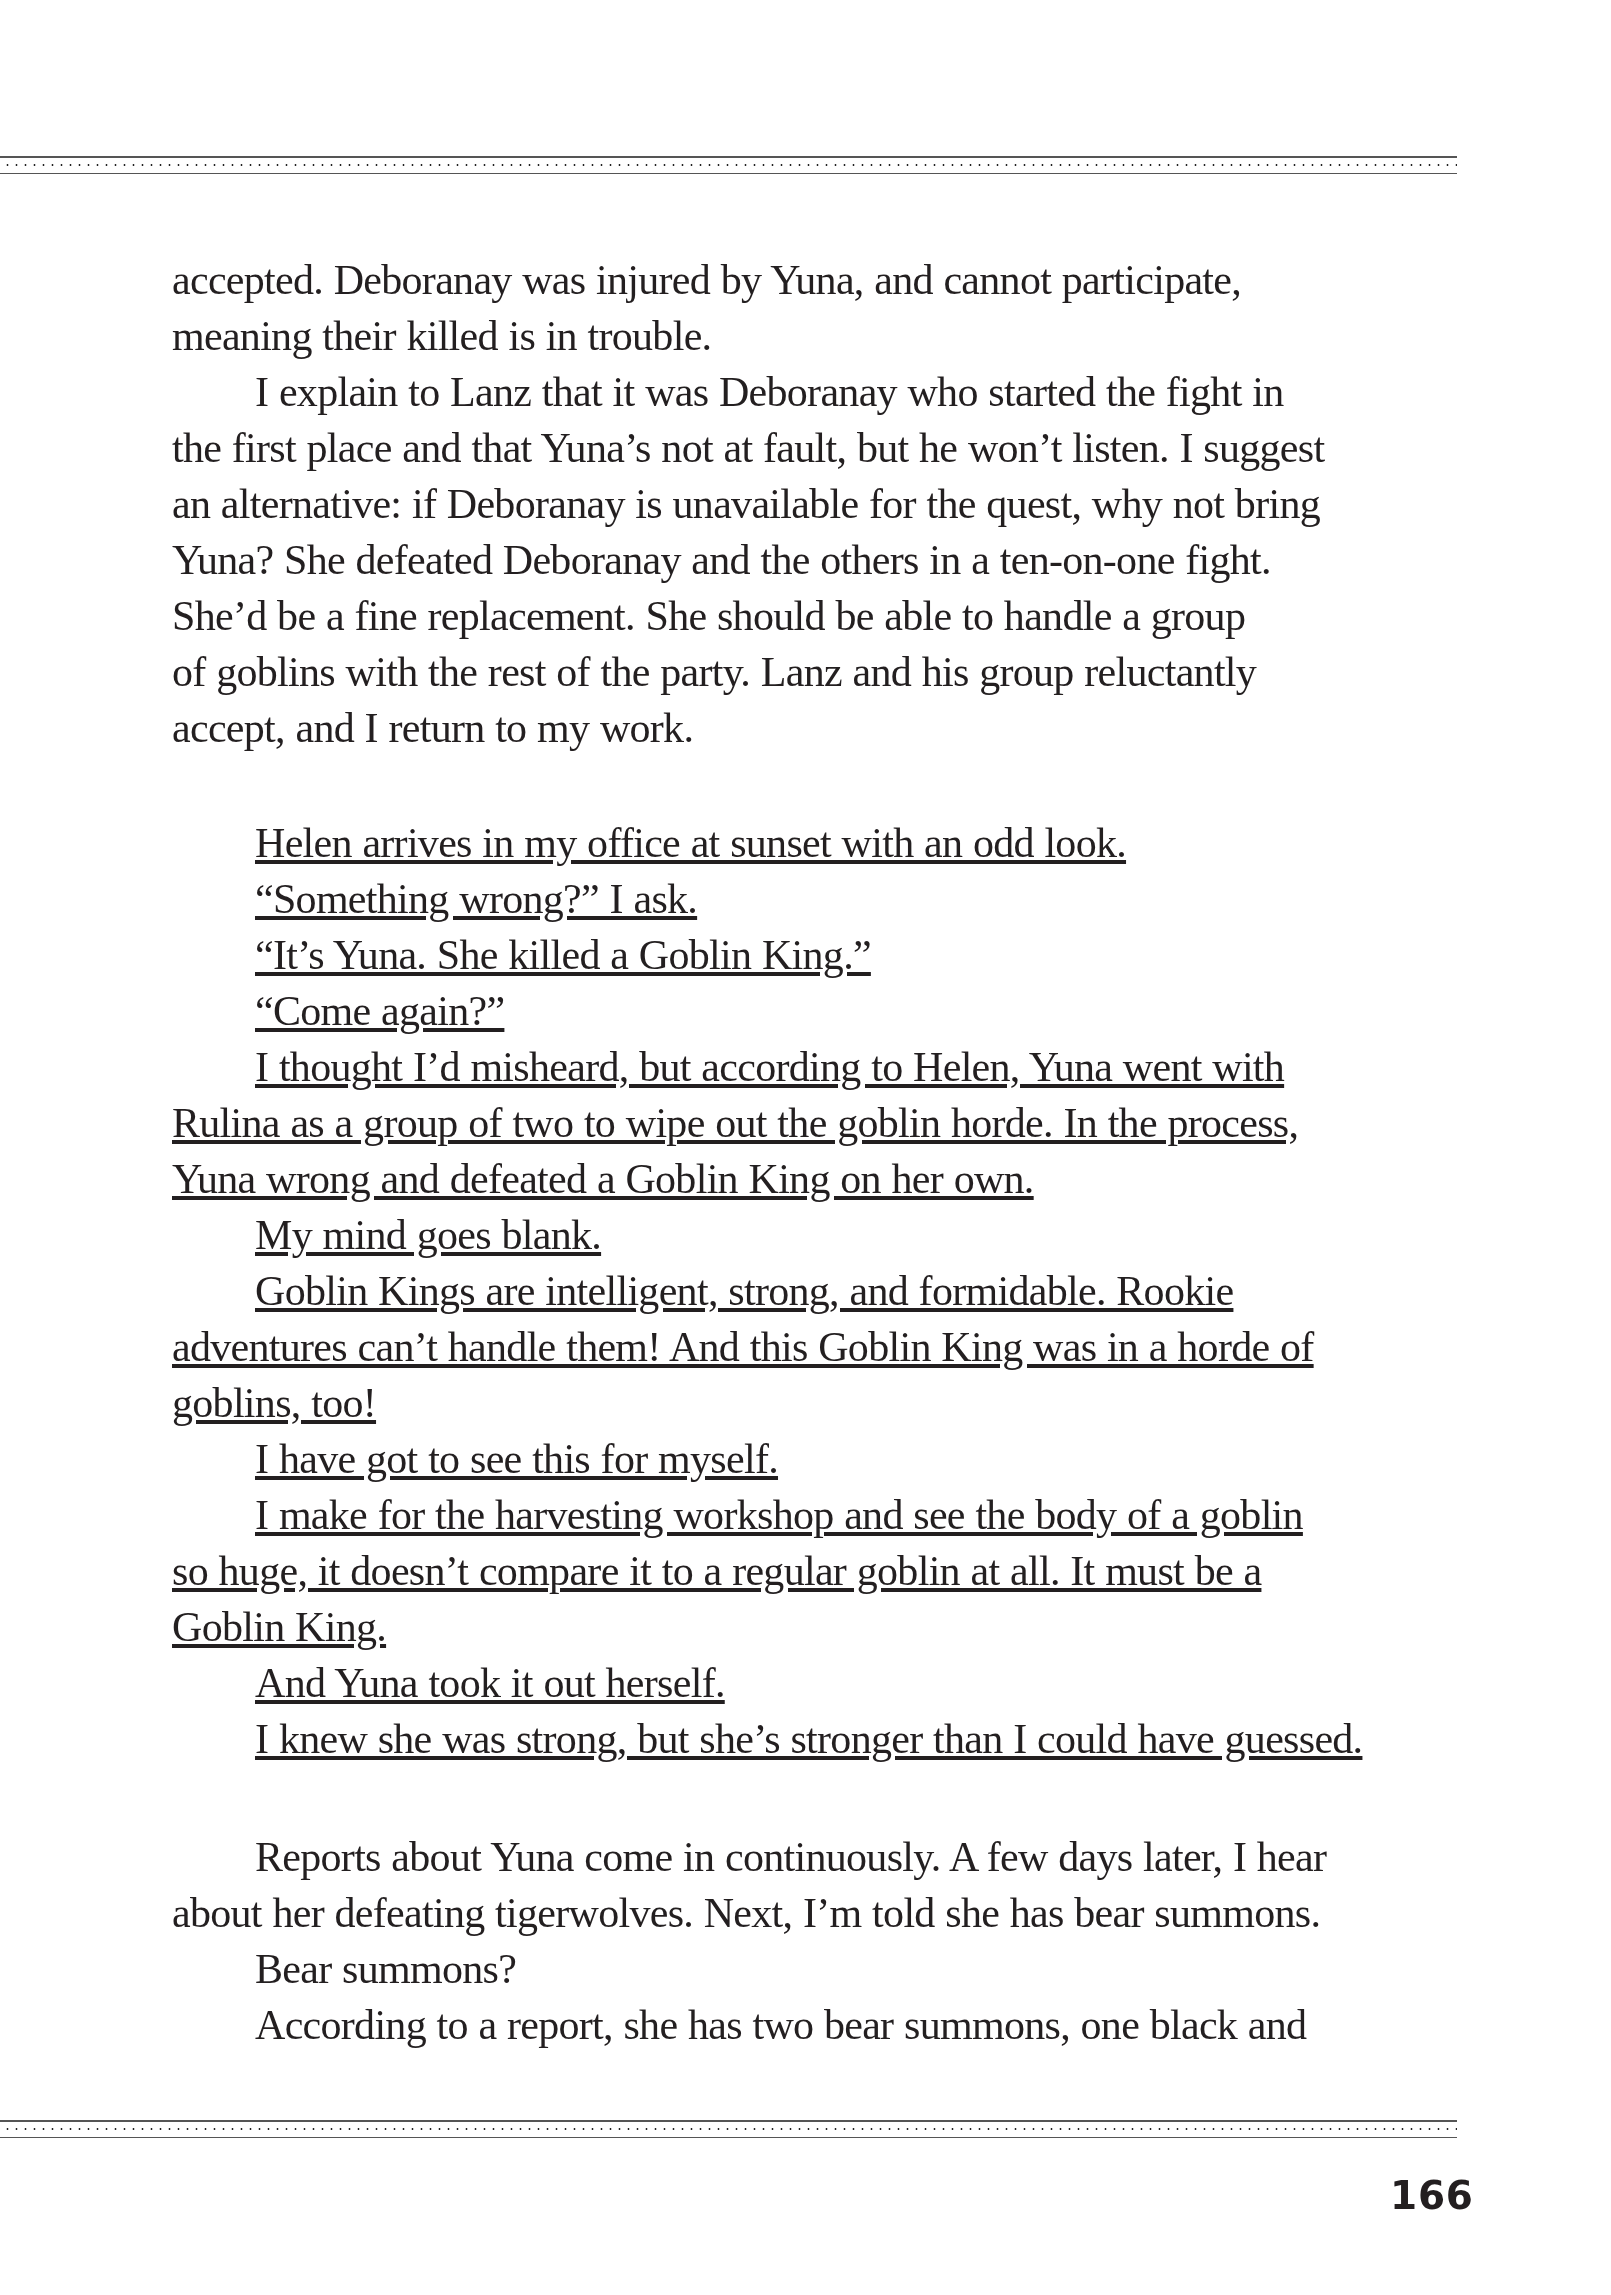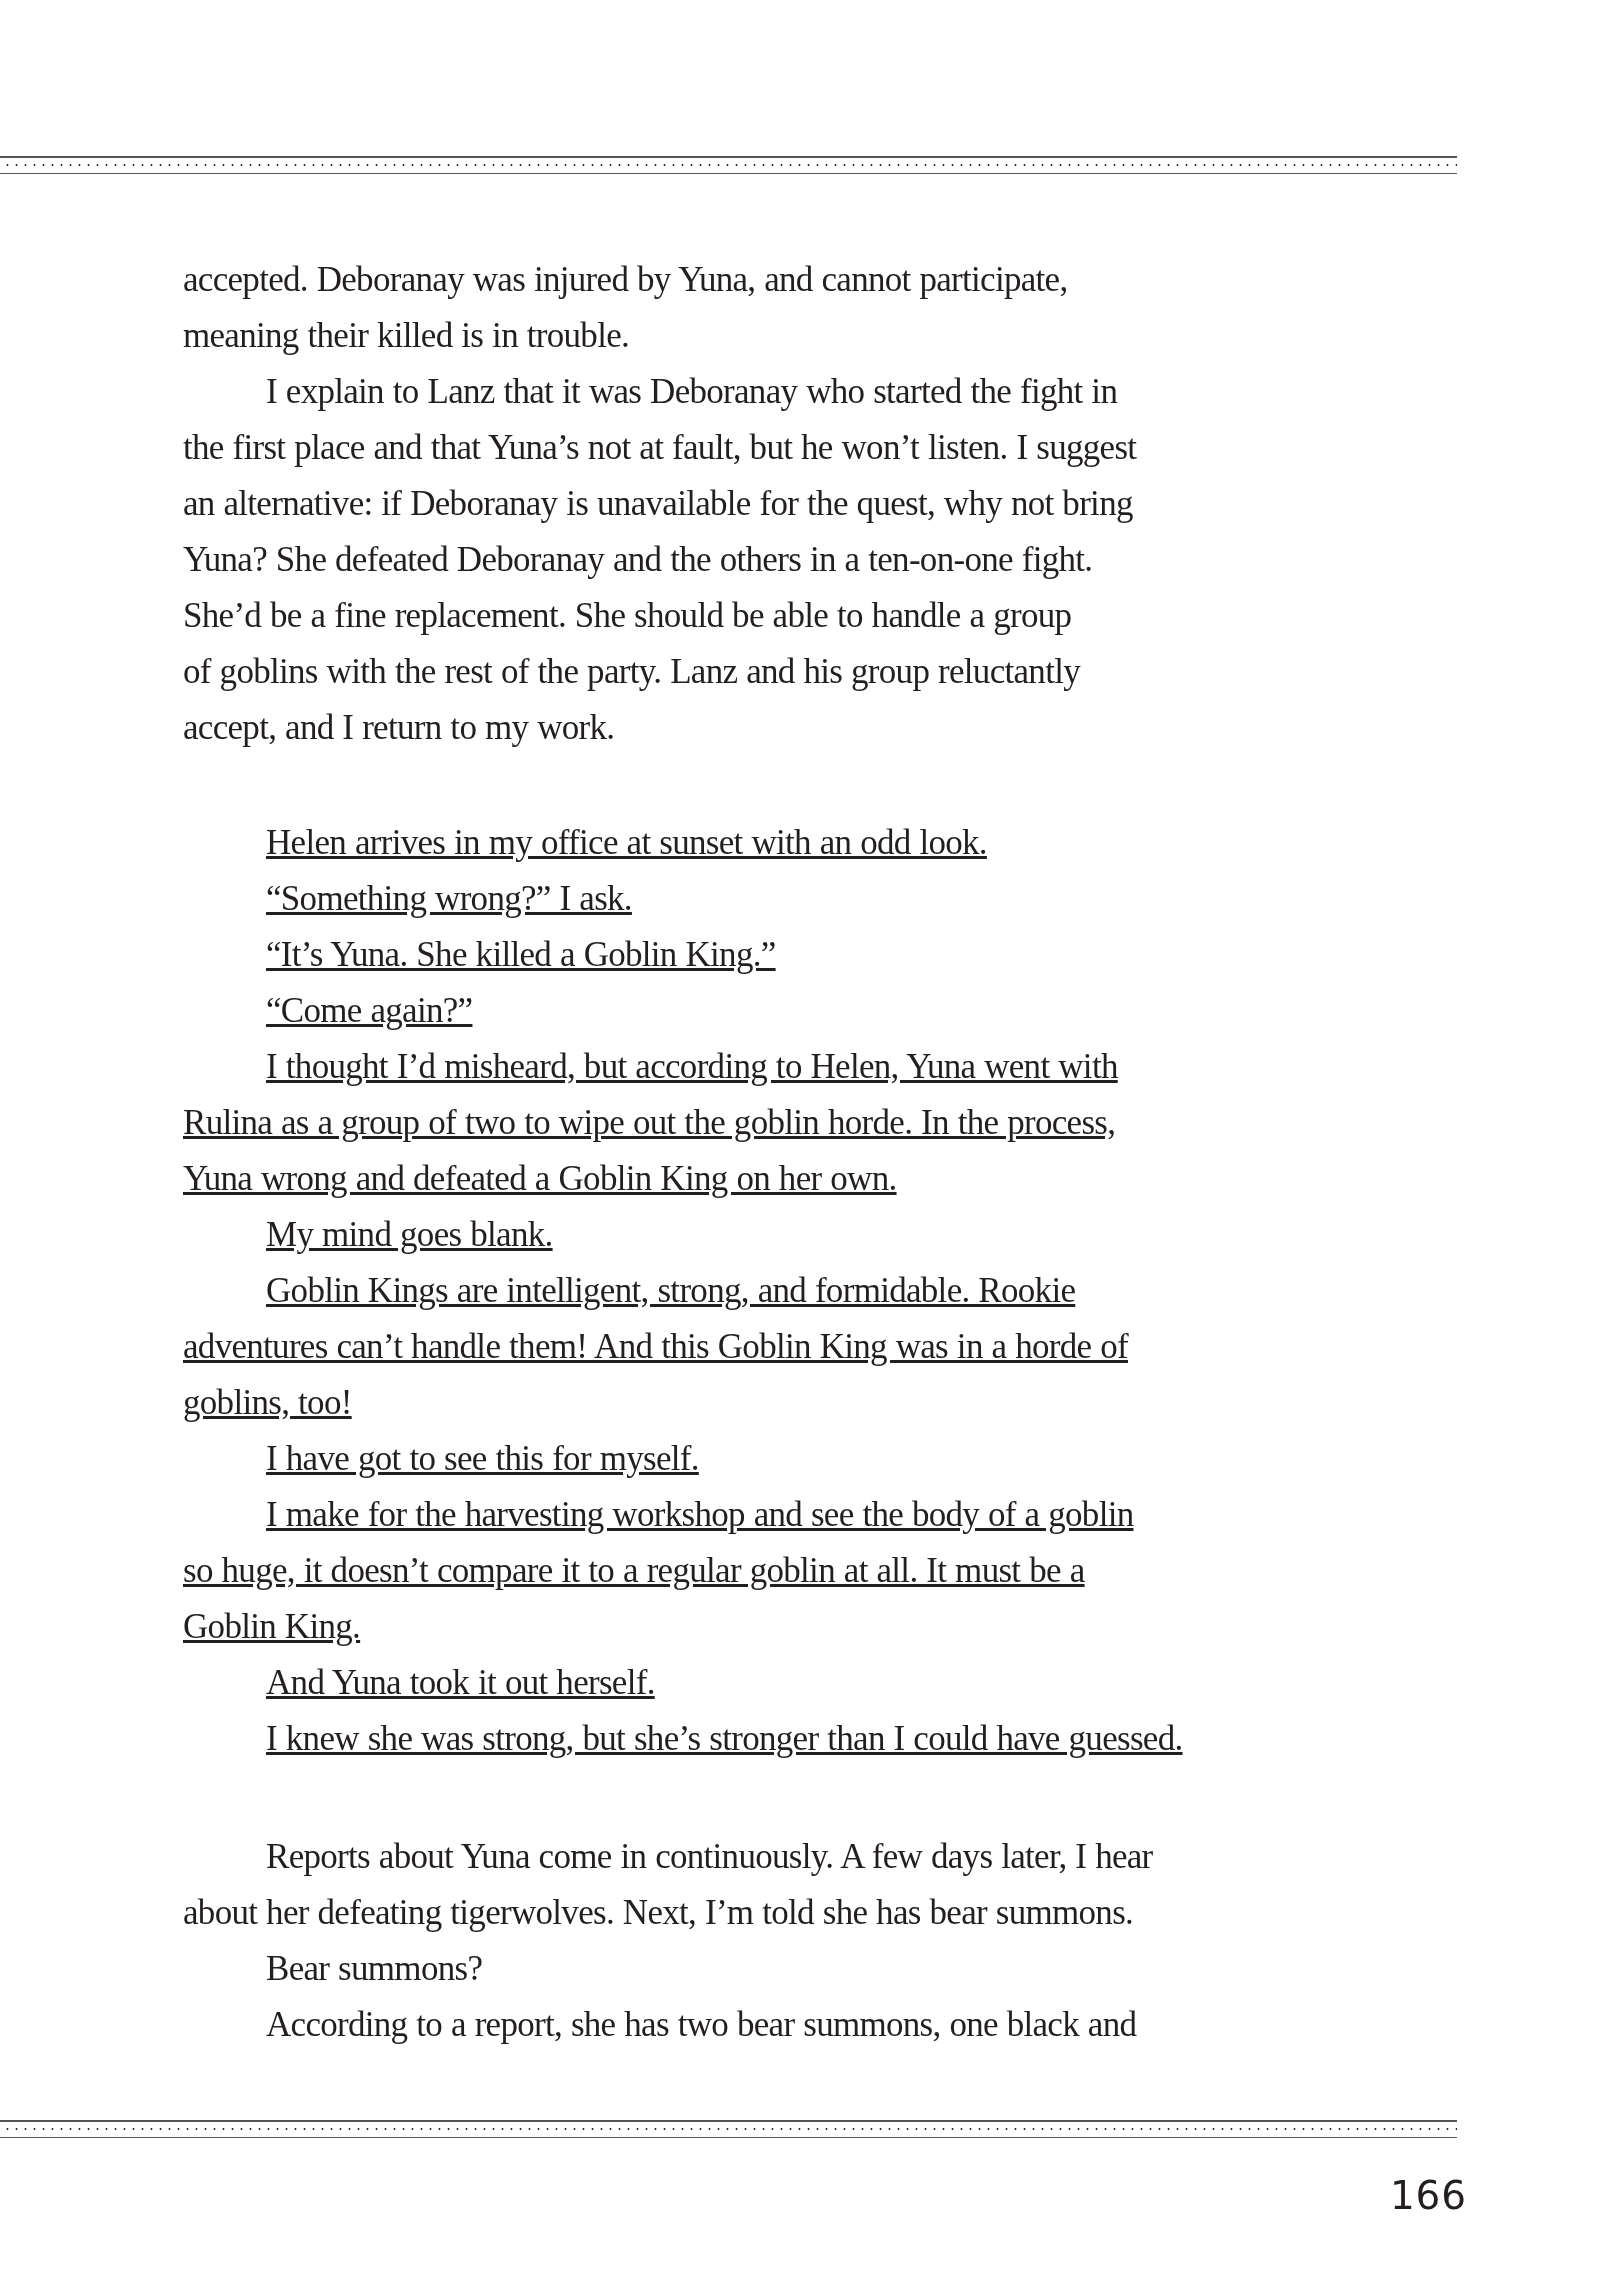--- a/index.html
+++ b/index.html
@@ -40,40 +40,40 @@
       position: absolute;
       left: 0; right: 0; bottom: 0;
       height: 1.5px;
       background: #555555;
     }
     #rule-top { top: 156px; }
     #rule-bottom { top: 2120px; }
 
     .text-block {
       position: absolute;
-      left: 183px;
+      left: 172px;
       width: 1299px;
-      font-size: 35px;
+      font-size: 42px;
       line-height: 56px;
       letter-spacing: -0.7px;
       word-spacing: 0.8px;
     }
     .text-line {
       display: block;
       height: 56px;
       white-space: nowrap;
     }
     .text-line.indent { padding-left: 83px; }
 
     #page-number {
       position: absolute;
       left: 1390px;
       top: 2173px;
       font-family: "DejaVu Sans", sans-serif;
-      font-weight: normal;
+      font-weight: bold;
       font-size: 39px;
       line-height: 45px;
       color: #231f20;
       letter-spacing: 0.8px;
     }
   </style>
 </head>
 <body>
 
 <div id="rule-top" class="rule">

